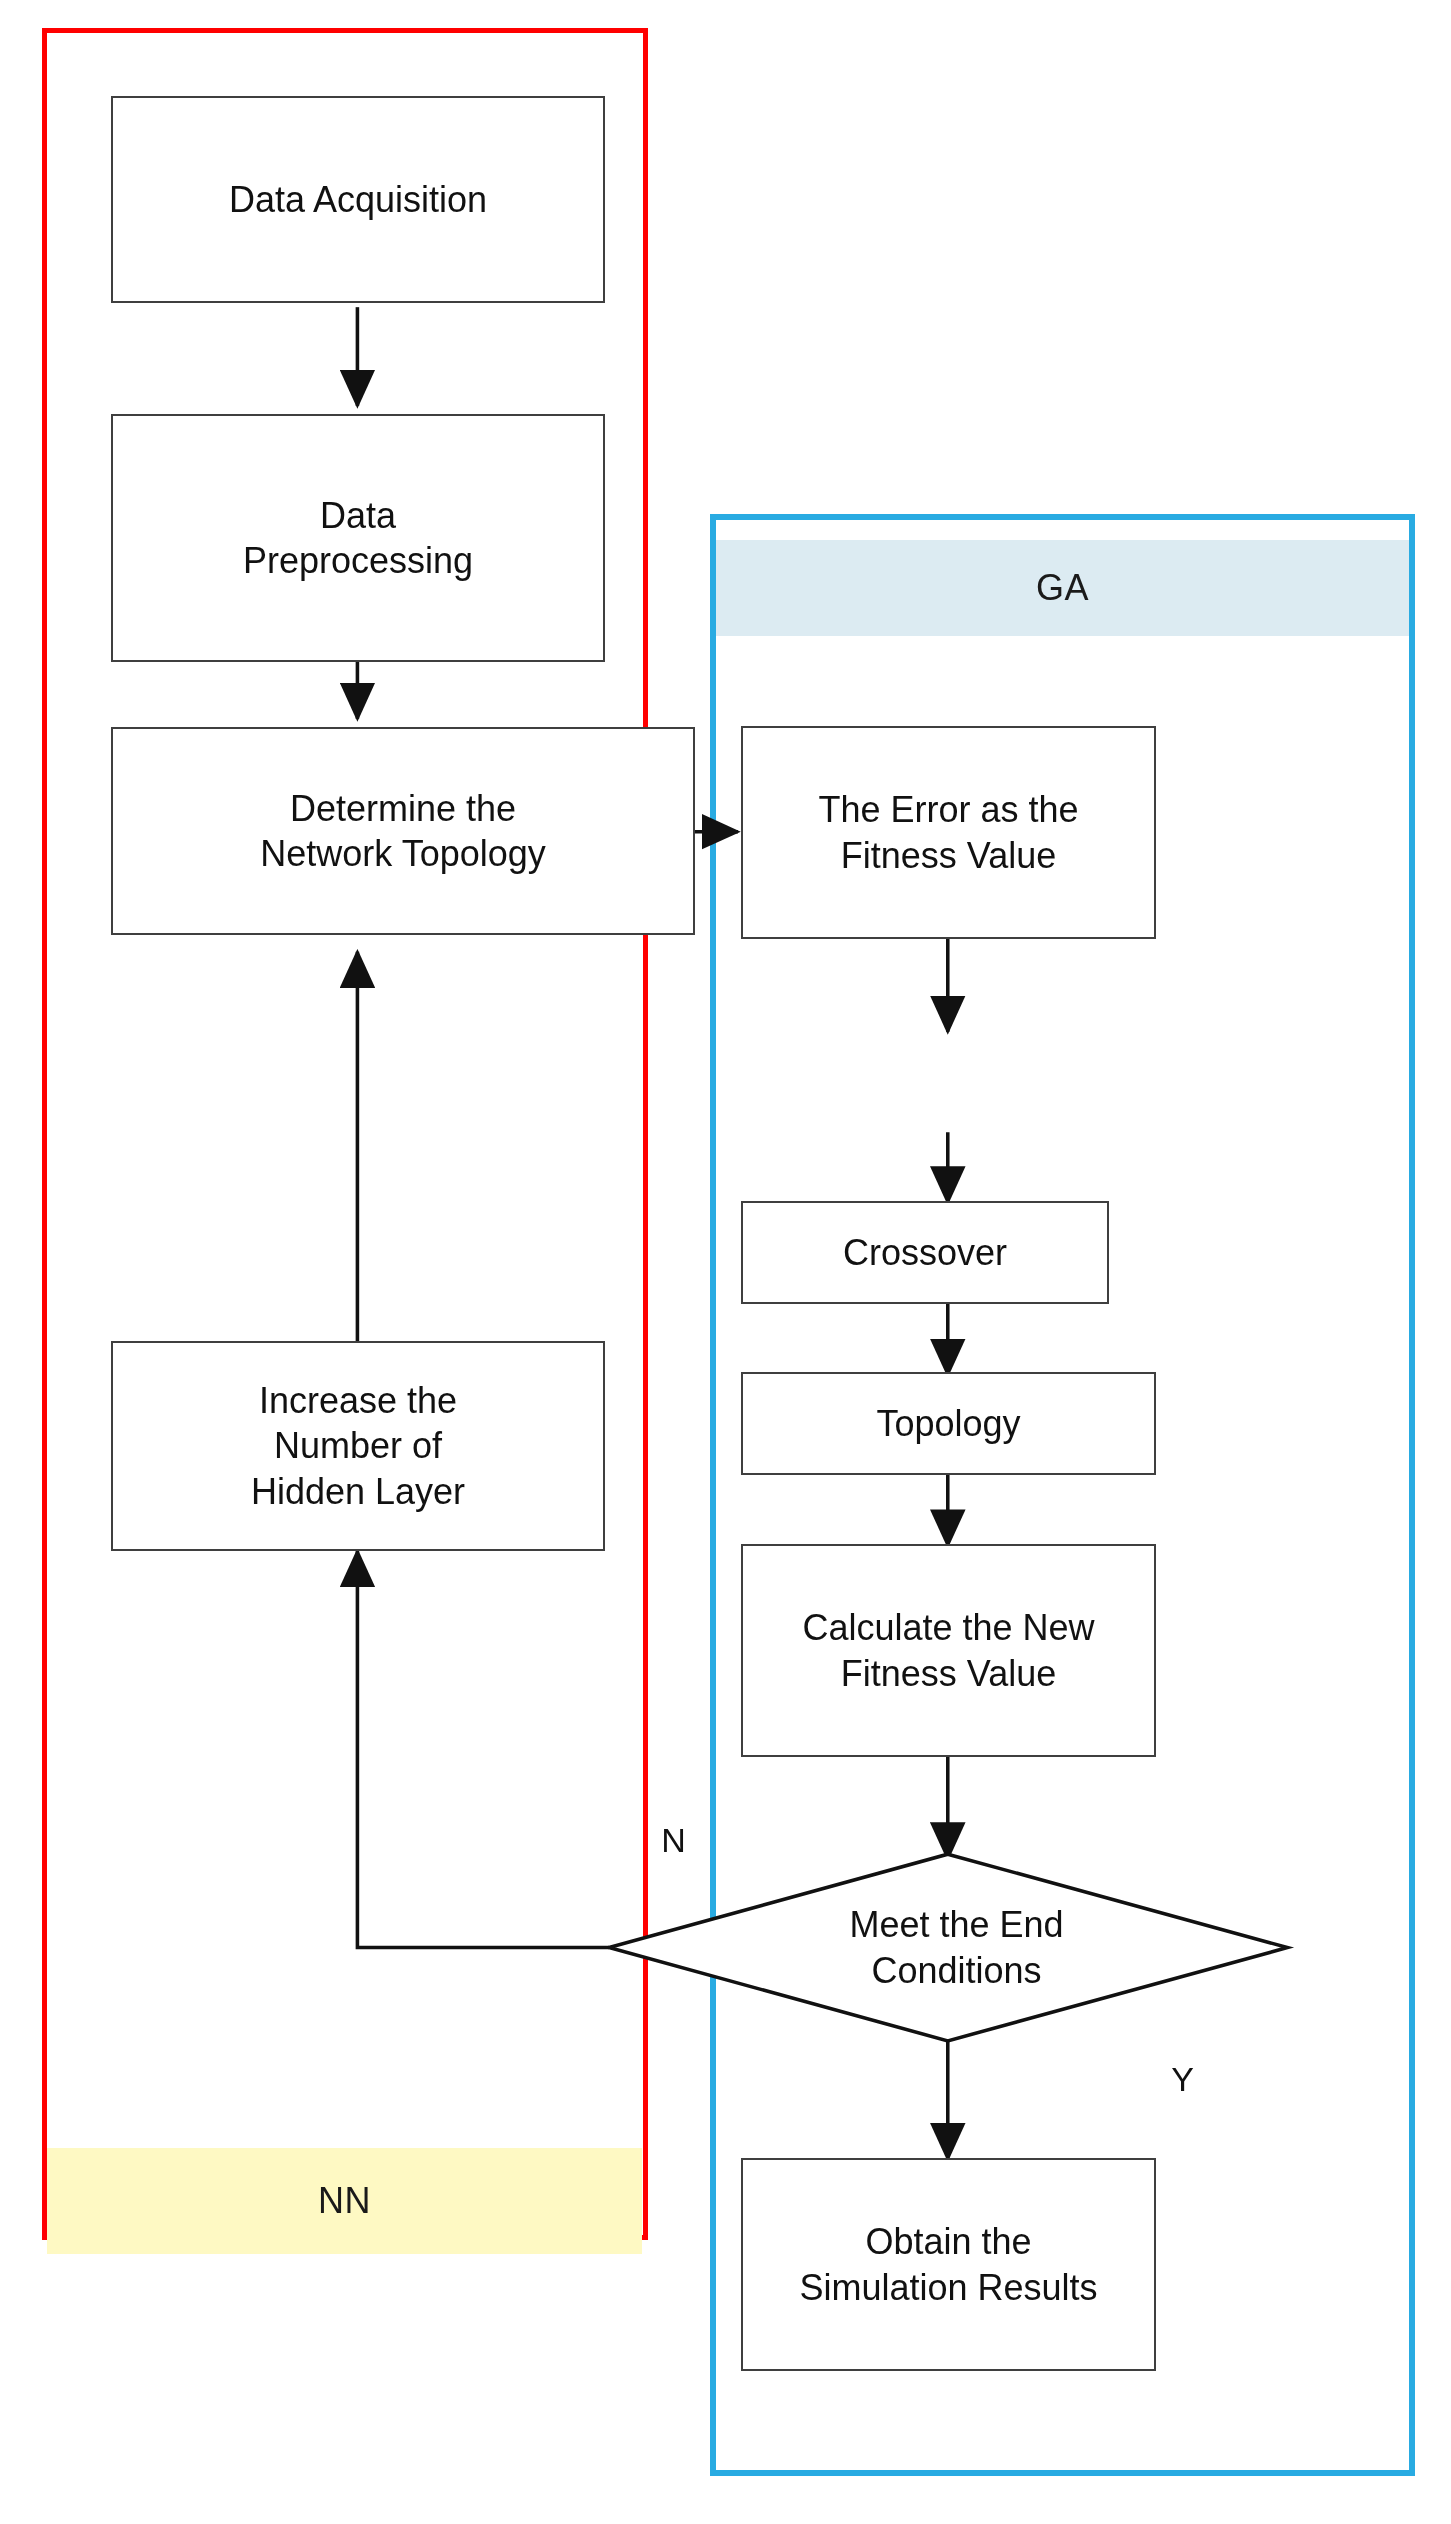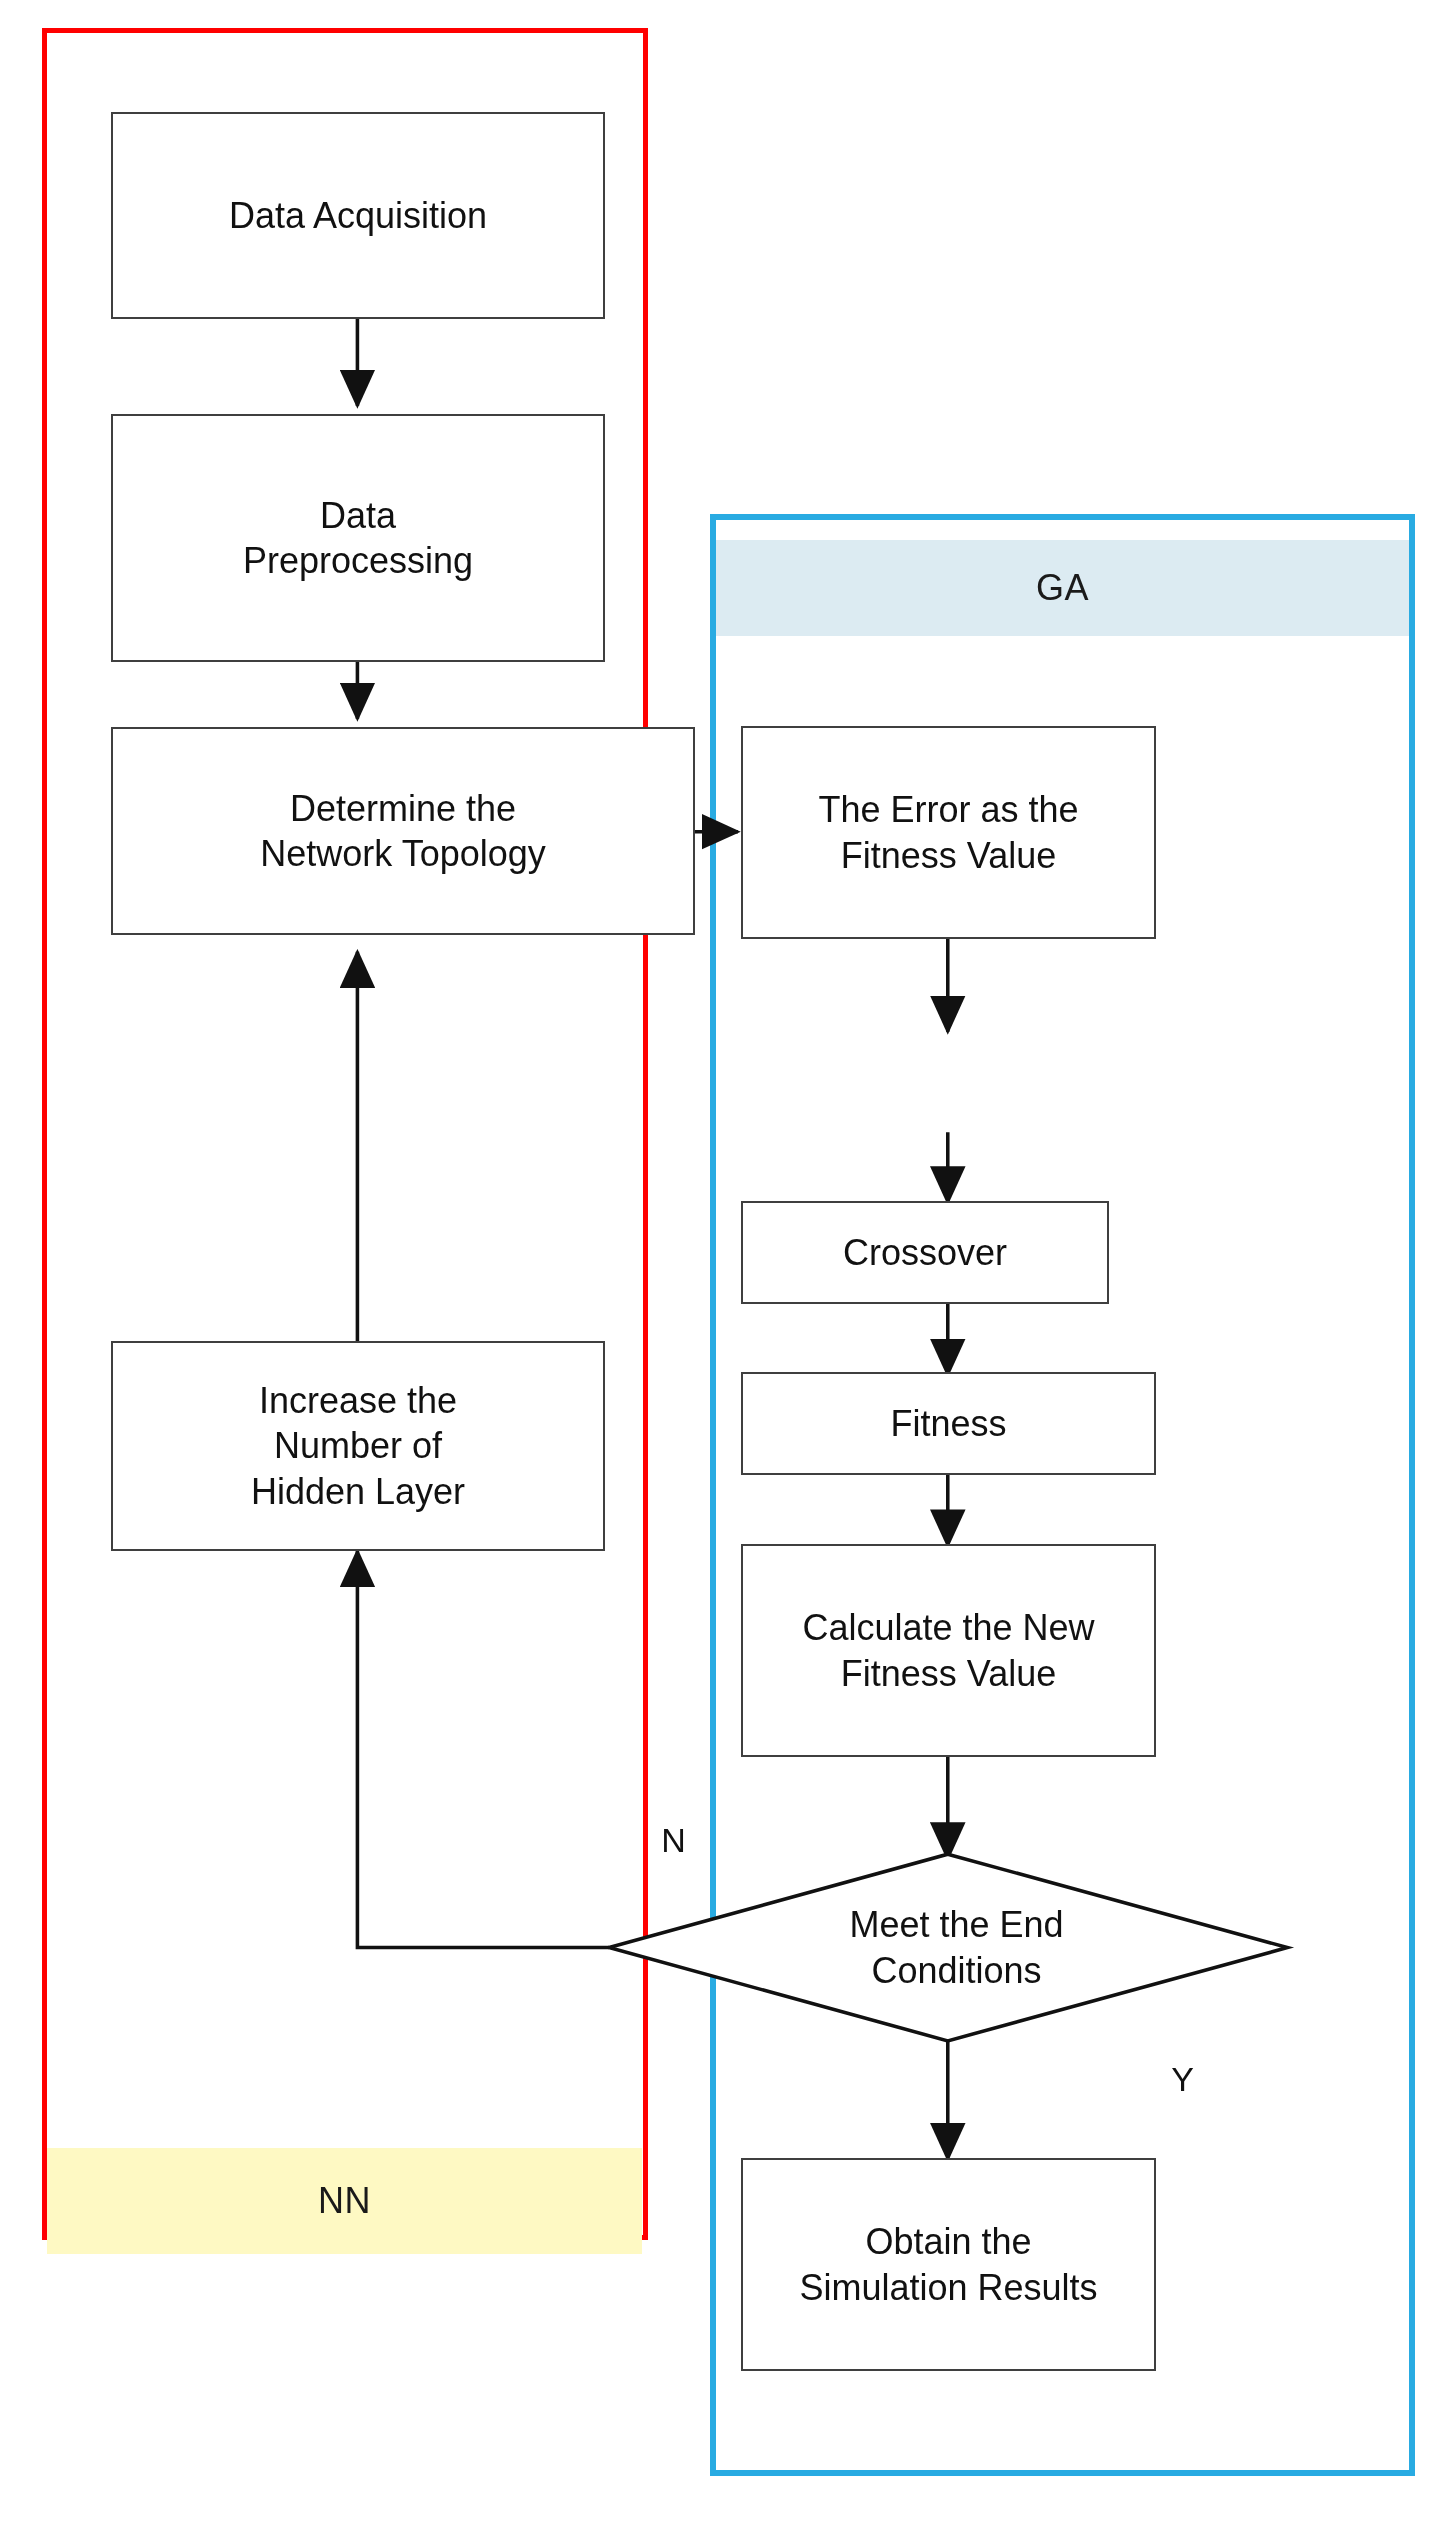--- a/index.html
+++ b/index.html
@@ -136,39 +136,39 @@
     <line x1="1066" y1="2295" x2="1066" y2="2428" stroke="#111111" stroke-width="4" marker-end="url(#arrowhead)"></line>
   </svg>
 
   <div class="diamond-label" style="left:752px; top:1872px; width:409px; height:151px;">Meet the End
 Conditions</div>
 
   <div class="edge-label" style="left:647px; top:1821px; width:53px;">N</div>
 
   <div class="edge-label" style="left:1156px; top:2060px; width:53px;">Y</div>
 
-  <div class="node" style="left:111px; top:112px; width:494px; height:207px;">Data Acquisition</div>
+  <div class="node" style="left:111px; top:96px; width:494px; height:207px;">Data Acquisition</div>
 
   <div class="node" style="left:111px; top:414px; width:494px; height:248px;">Data
 Preprocessing</div>
 
   <div class="node" style="left:111px; top:727px; width:584px; height:208px;">Determine the
 Network Topology</div>
 
   <div class="node" style="left:111px; top:1341px; width:494px; height:210px;">Increase the
 Number of
 Hidden Layer</div>
 
   <div class="node" style="left:741px; top:726px; width:415px; height:213px;">The Error as the
 Fitness Value</div>
 
 
   <div class="node" style="left:741px; top:1201px; width:368px; height:103px;">Crossover</div>
 
-  <div class="node" style="left:741px; top:1372px; width:415px; height:103px;">Fitness</div>
+  <div class="node" style="left:741px; top:1372px; width:415px; height:103px;">Topology</div>
 
   <div class="node" style="left:741px; top:1544px; width:415px; height:213px;">Calculate the New
 Fitness Value</div>
 
   <div class="node" style="left:741px; top:2158px; width:415px; height:213px;">Obtain the
 Simulation Results</div>
 
 </div>
 
 

